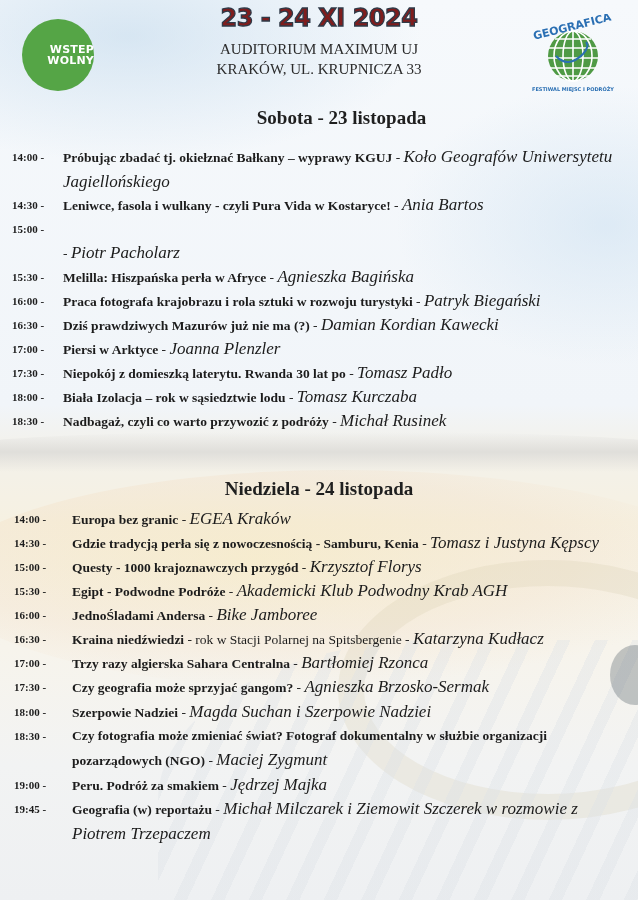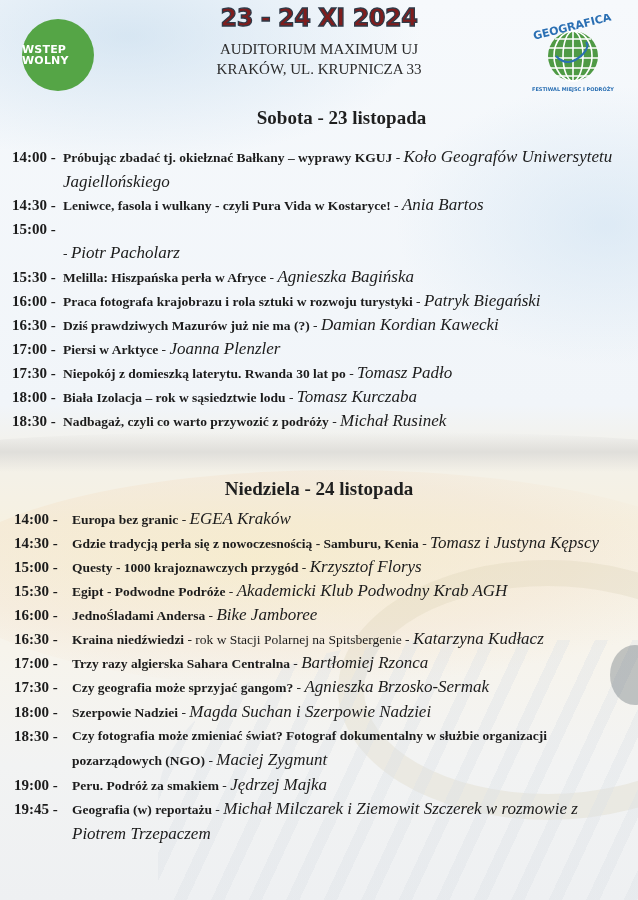--- a/index.html
+++ b/index.html
@@ -45,21 +45,21 @@
       background: rgba(90,100,110,0.35);
     }
 
     .page { position: relative; z-index: 1; width: 638px; height: 900px; }
 
     
     .badge {
       position: absolute; left: 22px; top: 19px; width: 72px; height: 72px;
       border-radius: 50%;
       background: #55a546;
-      display: flex; flex-direction: column; align-items: flex-start; justify-content: center;
+      display: flex; flex-direction: column; align-items: flex-end; justify-content: center;
       color: #ffffff;
       font-family: "DejaVu Sans", "Liberation Sans", sans-serif;
       font-weight: bold; font-size: 11px; line-height: 11px; letter-spacing: 0.2px;
     }
     .date-title {
       position: absolute; left: 0; right: 0; top: 4px;
       text-align: center;
       font-family: "DejaVu Sans", "Liberation Sans", sans-serif;
       font-weight: bold; font-size: 24px; letter-spacing: -0.5px;
       color: #7f1d1d;
@@ -81,21 +81,21 @@
       position: absolute; left: 0; right: 0;
       text-align: center;
       font-family: "Liberation Serif", "DejaVu Serif", serif;
       font-weight: bold; font-size: 19px; color: #1f1f1f;
     }
     .sched { position: absolute; left: 0; right: 0; }
     .row { position: absolute; left: 0; right: 0; }
     .row .time {
       position: absolute; left: 12px;
       font-family: "Liberation Serif", "DejaVu Serif", serif;
-      font-weight: bold; font-size: 15px; line-height: 24px;
+      font-weight: bold; font-size: 11px; line-height: 24px;
       white-space: nowrap;
     }
     .row .text {
       position: absolute; right: 10px;
       font-family: "Liberation Serif", "DejaVu Serif", serif;
       font-size: 13.5px; line-height: 24px;
     }
     .sched.sat .row .text { left: 63px; }
     .sched.sun .row .text { left: 72px; }
     .sched.sun .row .time { left: 14px; }

